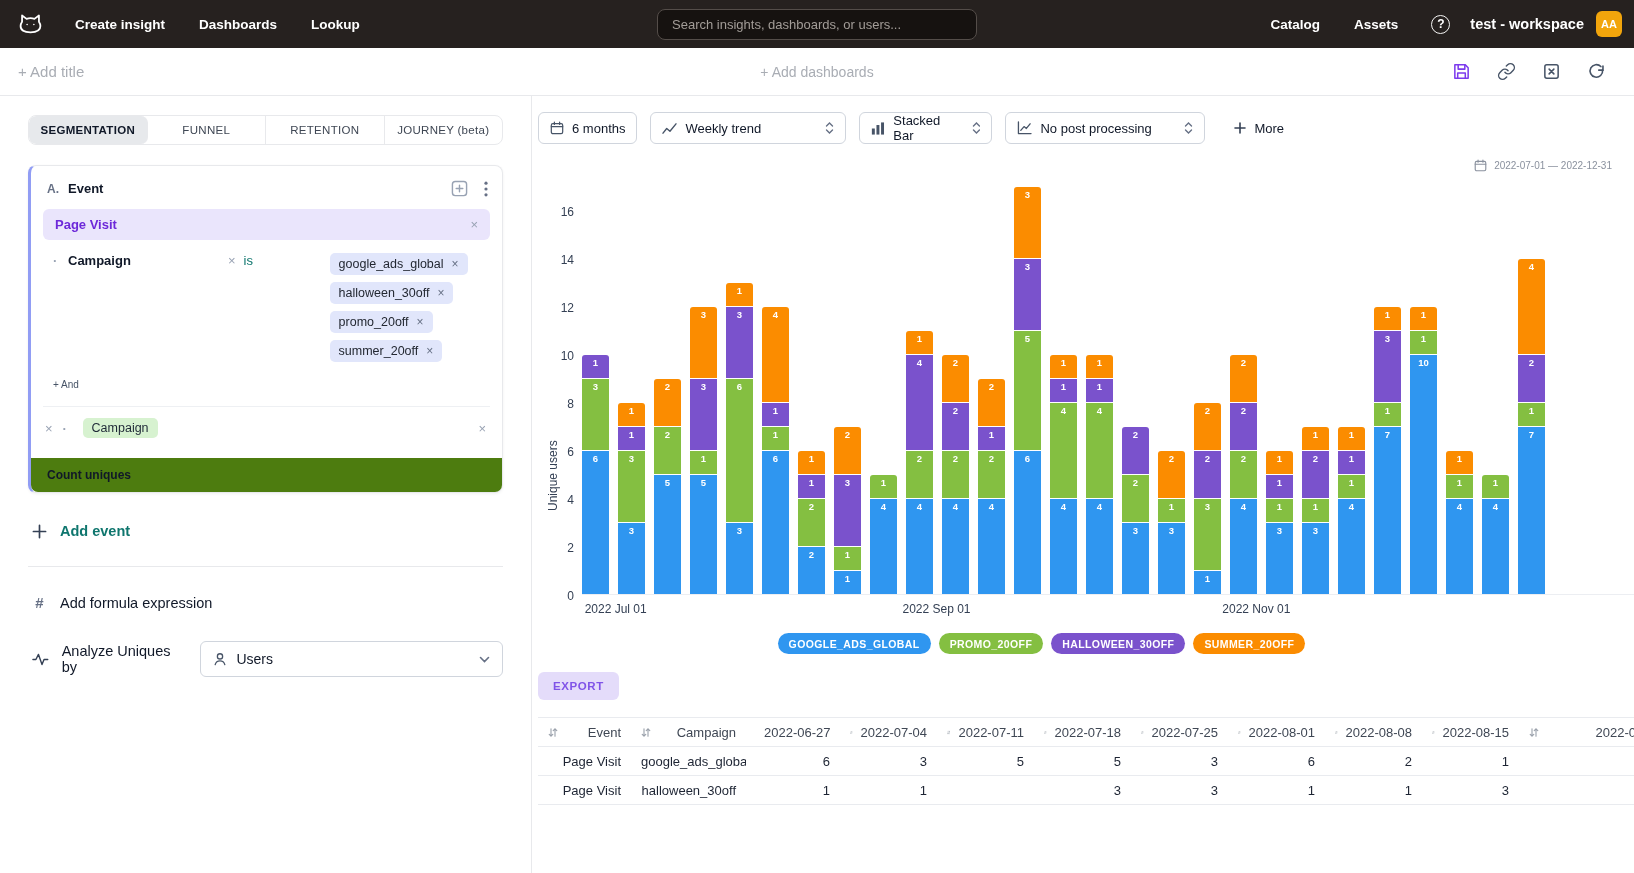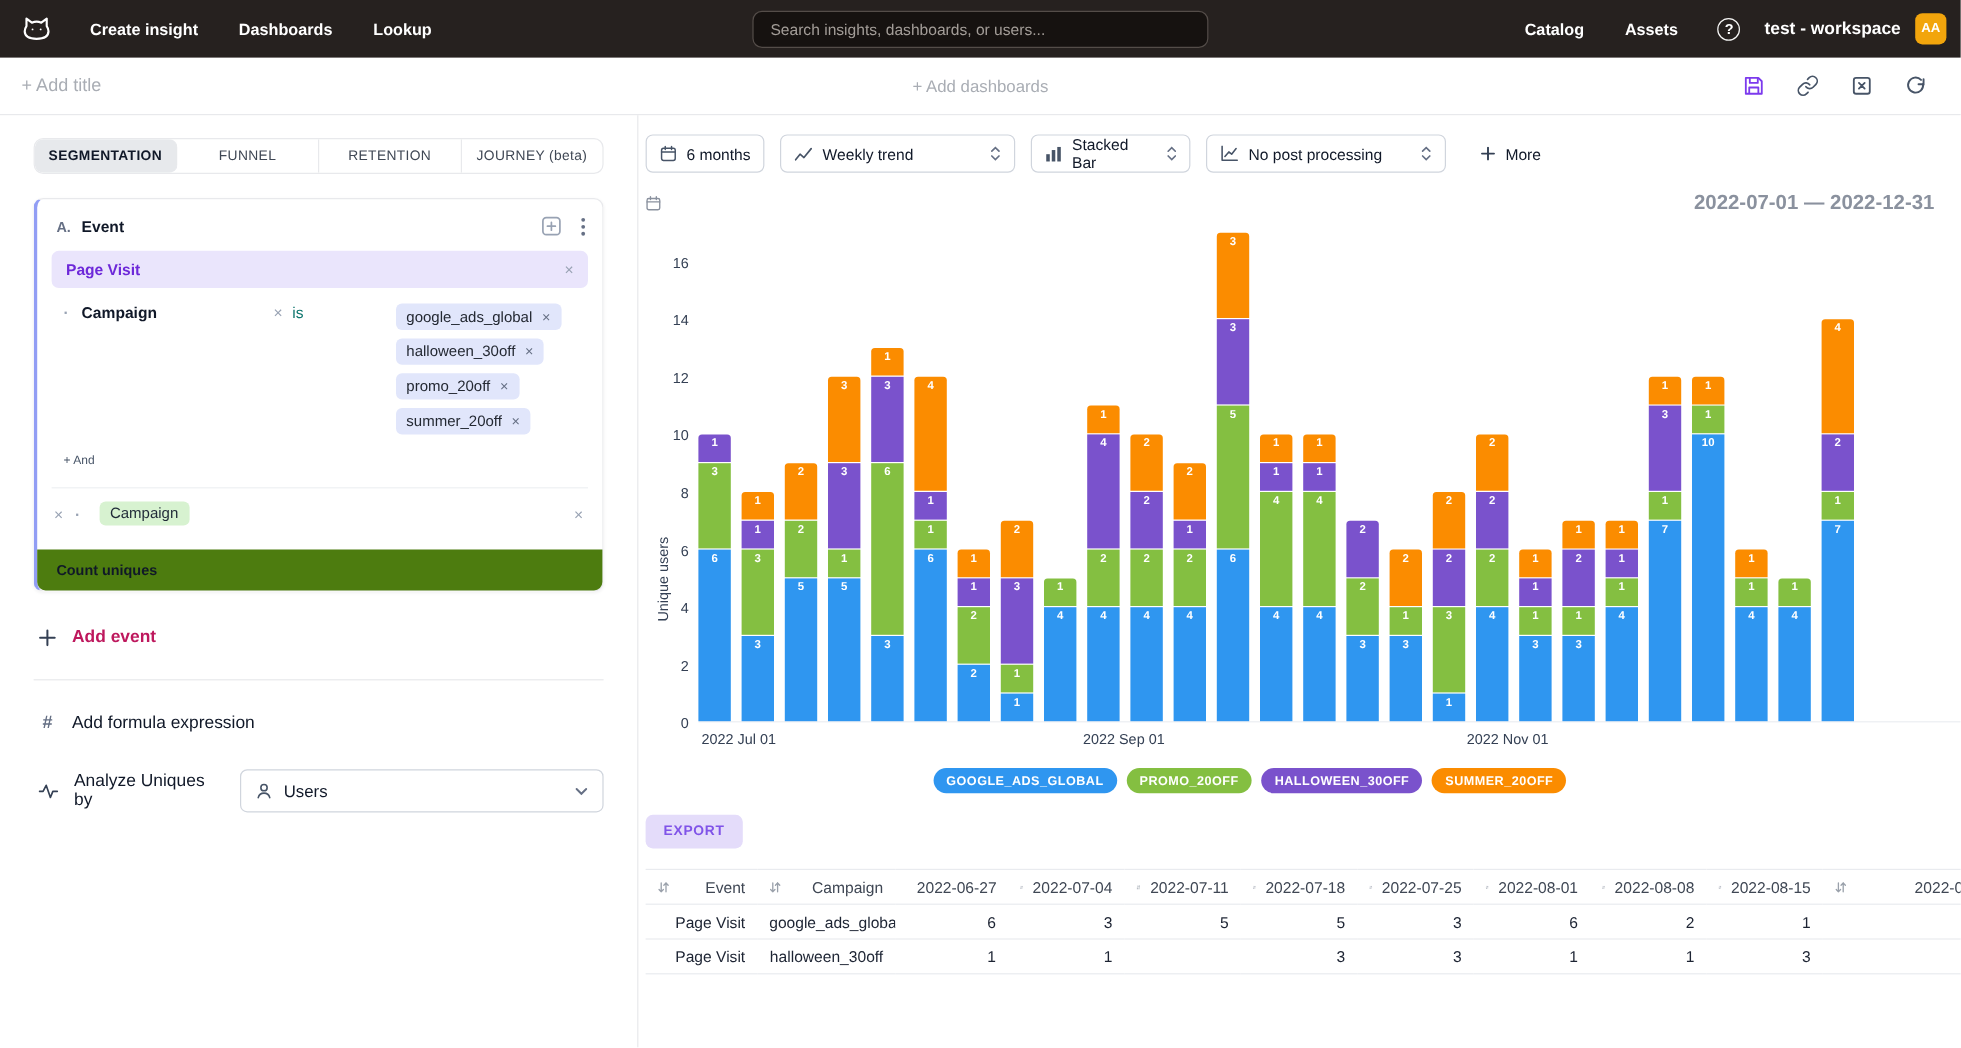--- a/index.html
+++ b/index.html
@@ -4,21 +4,21 @@
 <style>
   * { margin:0; padding:0; box-sizing:border-box; }
   html,body { width:1634px; height:873px; overflow:hidden; background:#fff;
     font-family:"Liberation Sans", sans-serif; color:#101828; }
 
   
   .navbar { height:48px; background:#26211f; display:flex; align-items:center;
     padding:0 12px; position:relative; color:#fff; }
   .logo { width:36px; height:36px; display:flex; align-items:center; justify-content:center; margin-right:10px; cursor:pointer;}
   .nav-link { font-size:13.5px; font-weight:600; padding:0 17px; cursor:pointer; white-space:nowrap;}
-  .nav-search { position:absolute; left:50%; transform:translateX(-50%); width:380px; height:31px;
+  .nav-search { position:absolute; left:50%; transform:translateX(-50%); width:320px; height:31px;
     background:#161210; border:1px solid #544d49; border-radius:8px; color:#e7e5e4;
     font-size:13px; padding:0 14px; outline:none; font-family:"Liberation Sans",sans-serif;}
   .nav-search::placeholder { color:#a39d98; }
   .nav-right { margin-left:auto; display:flex; align-items:center; }
   .help-circle { width:19px; height:19px; border:1.7px solid #f5f5f4; border-radius:50%;
     font-size:12px; font-weight:700; display:flex; align-items:center; justify-content:center; margin:0 16px; cursor:pointer;}
   .workspace { font-size:14.5px; font-weight:700; margin:0 12px 0 4px; cursor:pointer;}
   .avatar { width:26px; height:26px; border-radius:6px; background:#f2a50c; color:#fff;
     font-size:11px; font-weight:700; display:flex; align-items:center; justify-content:center; cursor:pointer;}
 
@@ -68,40 +68,40 @@
 
   .breakdown { display:flex; align-items:center; gap:10px; margin-top:16px; padding:11px 4px 10px 2px;
     border-top:1px solid #eef0f3; font-size:13px; }
   .prop-chip { background:#d7f2d0; border-radius:5px; padding:3px 9px; font-size:12.5px; color:#1f2937; cursor:pointer;}
   .breakdown .x-right { margin-left:auto; }
 
   .agg-row { background:#4d7c0f; margin:10px -12px -12px; padding:10px 16px;
     border-radius:0 0 7px 7px; font-size:12px; font-weight:700; color:#101828; cursor:pointer;}
 
   .add-event { display:flex; align-items:center; gap:13px; margin:30px 0 0 4px;
-    font-size:14.5px; font-weight:600; color:#be185d; cursor:pointer;}
+    font-size:14.5px; font-weight:600; color:#0f766e; cursor:pointer;}
   .panel-divider { border:none; border-top:1px solid #e8e9ec; margin:27px 0; }
   .formula-row { display:flex; align-items:center; gap:13px; margin-left:4px;
     font-size:14.5px; font-weight:500; color:#101828; cursor:pointer;}
   .hash-ic { color:#667085; font-weight:700; font-size:15px; width:15px; text-align:center;}
   .analyze-row { display:flex; align-items:center; margin:30px 0 0 4px; font-size:14.5px; font-weight:500; gap:13px;}
   .analyze-select { margin-left:auto; width:308px; height:36px; border:1px solid #d0d5dd; border-radius:6px;
     display:flex; align-items:center; gap:9px; padding:0 12px; font-size:14px; color:#101828; cursor:pointer; background:#fff;}
   .analyze-select .caret { margin-left:auto; }
 
   
   .toolbar { display:flex; gap:13px; align-items:center; }
   .tb-btn, .tb-select { height:32px; border:1px solid #d0d5dd; border-radius:6px; background:#fff;
     display:flex; align-items:center; gap:8px; padding:0 11px; font-size:13px; color:#101828; cursor:pointer;}
   .tb-select .chev-ud { margin-left:auto; }
   .w-trend { width:196px; } .w-type { width:133px; } .w-post { width:200px; }
   .tb-more { display:flex; gap:8px; align-items:center; font-size:13px; color:#101828; margin-left:16px; cursor:pointer;}
 
-  .range-row { display:flex; justify-content:space-between; align-items:center; gap:7px;
-    margin:15px 22px 0 0; color:#8a919e; font-size:17px;font-weight:bold; }
+  .range-row { display:flex; justify-content:flex-end; align-items:center; gap:7px;
+    margin:15px 22px 0 0; color:#8a919e; font-size:10px; }
 
   
   .chart-wrap { position:relative; margin-top:7px; }
   .plot-row { display:flex; }
   .gutter { width:44px; position:relative; }
   .ylab { position:absolute; left:8px; top:332px; transform:rotate(-90deg); transform-origin:left top;
     font-size:12px; color:#344054; white-space:nowrap; }
   .tick { position:absolute; right:8px; font-size:12px; color:#344054; }
   .plot { flex:1; height:416px; display:flex; align-items:flex-end; gap:9px; border-bottom:1px solid #eceef2;}
   .bar { width:27px; display:flex; flex-direction:column; justify-content:flex-end; cursor:pointer;}

